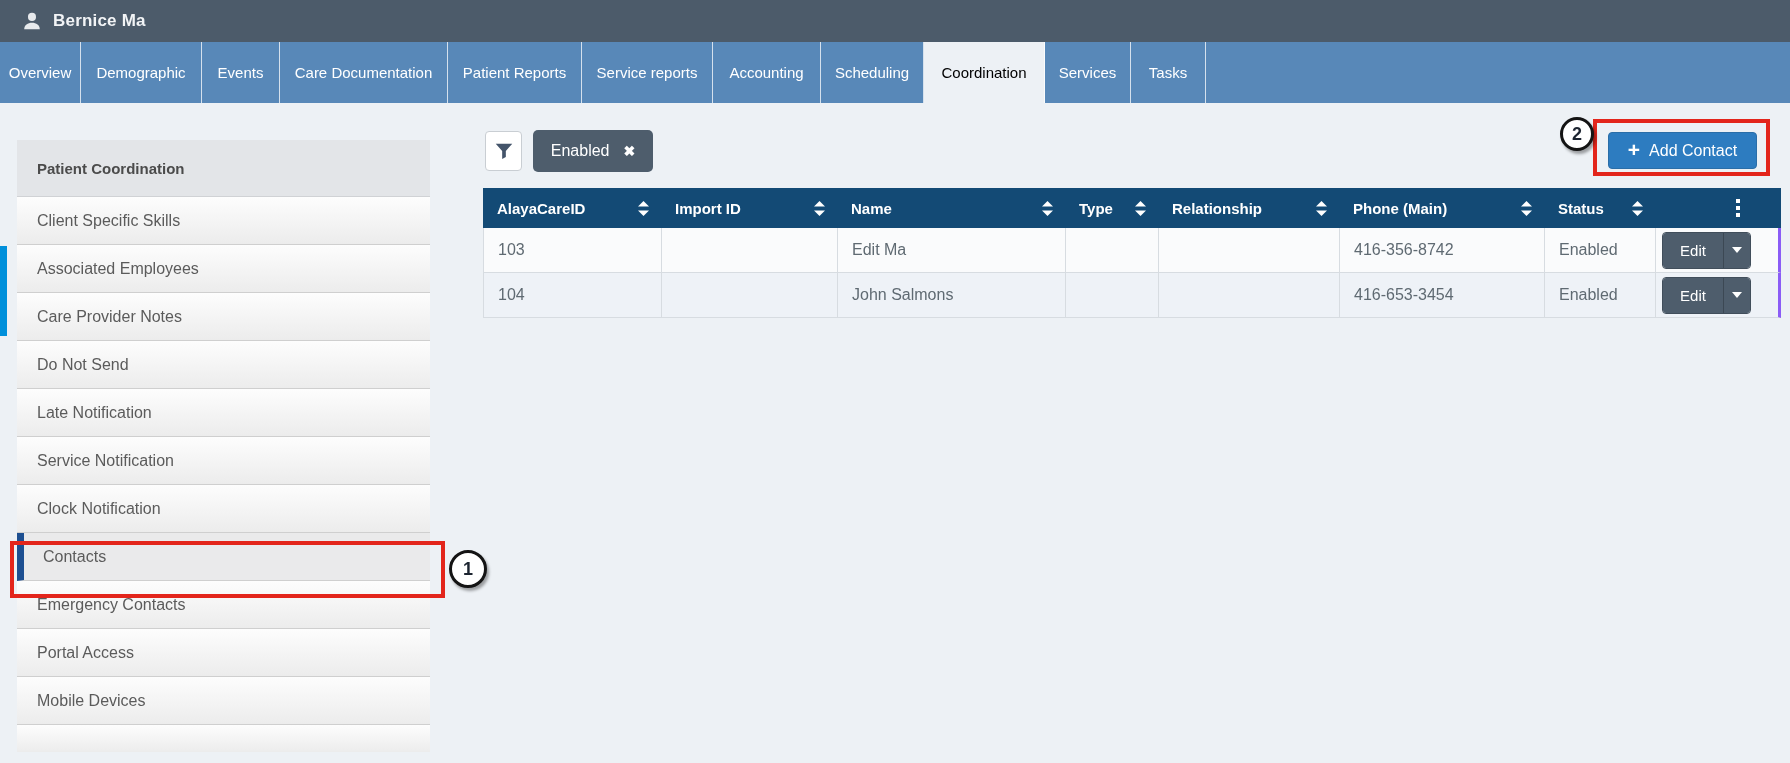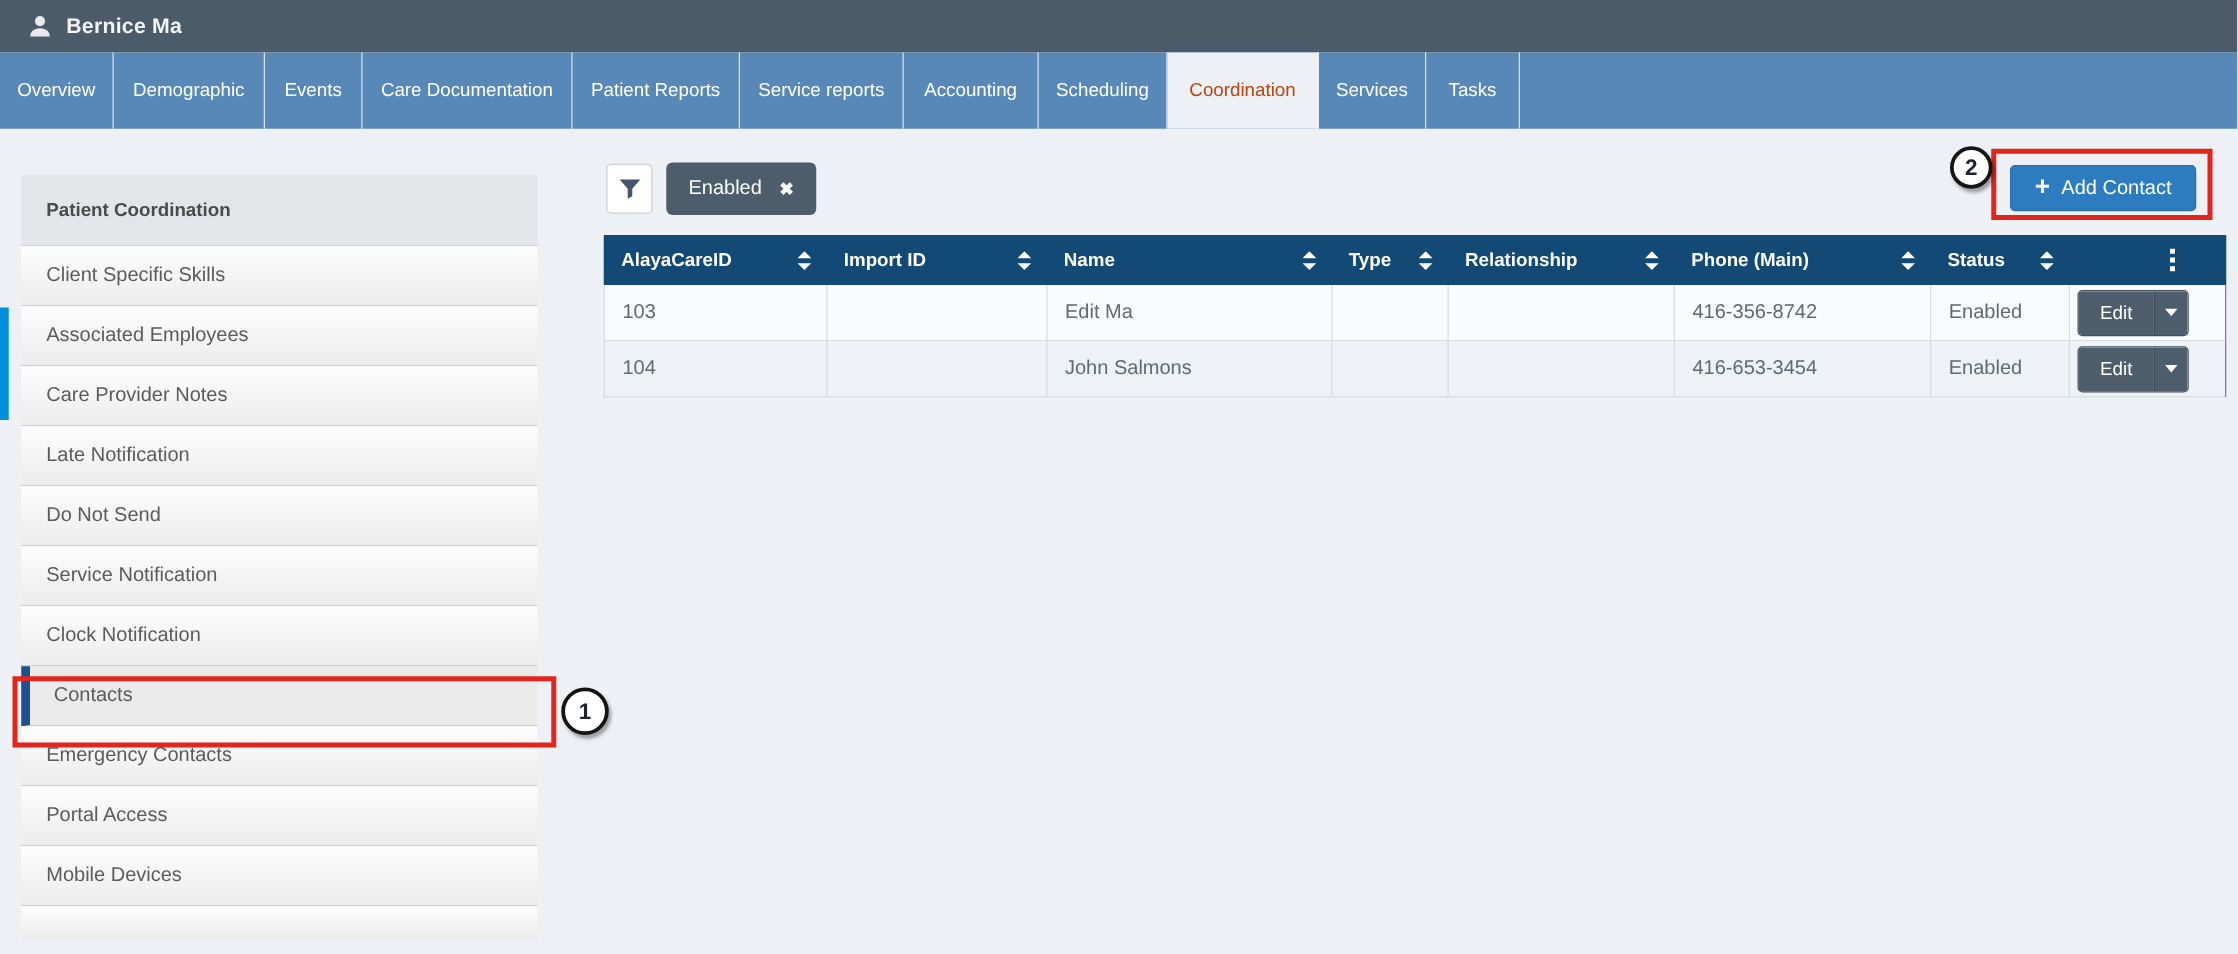--- a/index.html
+++ b/index.html
@@ -12,21 +12,21 @@
             background:#4c5b6a; display:flex; align-items:center; padding-left:21px; }
   .topbar .user-ic { width:22px; height:22px; margin-right:10px; }
   .topbar .pname { color:#f2f4f6; font-size:17px; font-weight:bold; letter-spacing:.2px; }
 
   
   .tabbar { position:absolute; left:0; top:42px; width:1790px; height:61px;
             background:#5888b8; display:flex; }
   .tab { height:61px; display:flex; align-items:center; justify-content:center;
          color:#ffffff; font-size:15px; border-right:1px solid rgba(255,255,255,.75);
          cursor:pointer; white-space:nowrap; }
-  .tab.active { background:#edf1f5; color:#c2410c; }
+  .tab.active { background:#edf1f5; color:#000000; }
 
   
   .edge-tab { position:absolute; left:0; top:246px; width:7px; height:90px; background:#0090db; }
 
   
   .sidebar { position:absolute; left:17px; top:140px; width:413px; }
   .side-head { height:57px; background:#e3e5e8; border-bottom:1px solid #d0d2d5;
                display:flex; align-items:center; padding-left:20px;
                font-size:15px; font-weight:bold; color:#4b4b4b; }
   .side-item { height:48px; border-bottom:1px solid #cfcfcf;
@@ -50,21 +50,21 @@
              color:#ffffff; font-size:16px; cursor:pointer; }
   .add-btn .plus { font-size:21px; font-weight:bold; line-height:1; margin-top:-2px; }
 
   
   .table { position:absolute; left:483px; top:188px; width:1298px; }
   .thead { height:40px; background:#134a75; display:flex; color:#ffffff; }
   .th { display:flex; align-items:center; justify-content:space-between;
         padding:0 12px 0 14px; font-size:15px; font-weight:bold; cursor:pointer; }
   .th svg { flex:none; }
   .trow { height:45px; display:flex; background:#fafbfc;
-          border-bottom:1px solid #d7dce1; border-left:1px solid #d7dce1; border-right:1px solid #8b5cf6; }
+          border-bottom:1px solid #d7dce1; border-left:1px solid #d7dce1; border-right:3px solid #8b5cf6; }
   .trow.alt { background:#eef2f7; }
   .td { display:flex; align-items:center; padding-left:14px; font-size:16px; color:#5f6a72;
         border-right:1px solid #d7dce1; overflow:hidden; }
   .td:last-child { border-right:none; }
   .c0{width:178px;} .c1{width:176px;} .c2{width:228px;text-align:right;} .c3{width:93px;gap:12px;}
   .c4{width:181px;} .c5{width:205px;} .c6{width:111px;} .c7{width:101px;}
   .th.c7 { justify-content:flex-end; padding-right:16px; }
   .td.c7 { justify-content:center; padding-left:0; }
 
   .kebab { display:flex; flex-direction:column; gap:3px; cursor:pointer; }
@@ -97,42 +97,42 @@
 
   <div class="topbar">
     <svg class="user-ic" viewBox="0 0 24 24">
       <circle cx="12" cy="7.5" r="4.4" fill="#e7eaed"></circle>
       <path d="M3.5 21c0-4.8 3.9-7.2 8.5-7.2s8.5 2.4 8.5 7.2z" fill="#e7eaed"></path>
     </svg>
     <span class="pname">Bernice Ma</span>
   </div>
 
   <div class="tabbar">
-    <div class="tab" style="width:91px">Overview</div>
+    <div class="tab" style="width:81px">Overview</div>
     <div class="tab" style="width:121px">Demographic</div>
     <div class="tab" style="width:78px">Events</div>
     <div class="tab" style="width:168px">Care Documentation</div>
     <div class="tab" style="width:134px">Patient Reports</div>
     <div class="tab" style="width:131px">Service reports</div>
     <div class="tab" style="width:108px">Accounting</div>
     <div class="tab" style="width:103px">Scheduling</div>
     <div class="tab active" style="width:121px">Coordination</div>
     <div class="tab" style="width:86px">Services</div>
     <div class="tab" style="width:75px">Tasks</div>
   </div>
 
   <div class="edge-tab"></div>
 
   <div class="sidebar">
     <div class="side-head">Patient Coordination</div>
     <div class="side-item">Client Specific Skills</div>
     <div class="side-item">Associated Employees</div>
     <div class="side-item">Care Provider Notes</div>
+    <div class="side-item">Do Not Send</div>
     <div class="side-item">Late Notification</div>
-    <div class="side-item">Do Not Send</div>
     <div class="side-item">Service Notification</div>
     <div class="side-item">Clock Notification</div>
     <div class="side-item selected">Contacts</div>
     <div class="side-item">Emergency Contacts</div>
     <div class="side-item">Portal Access</div>
     <div class="side-item">Mobile Devices</div>
     <div class="side-item partial"></div>
   </div>
 
   <div class="filter-btn">

